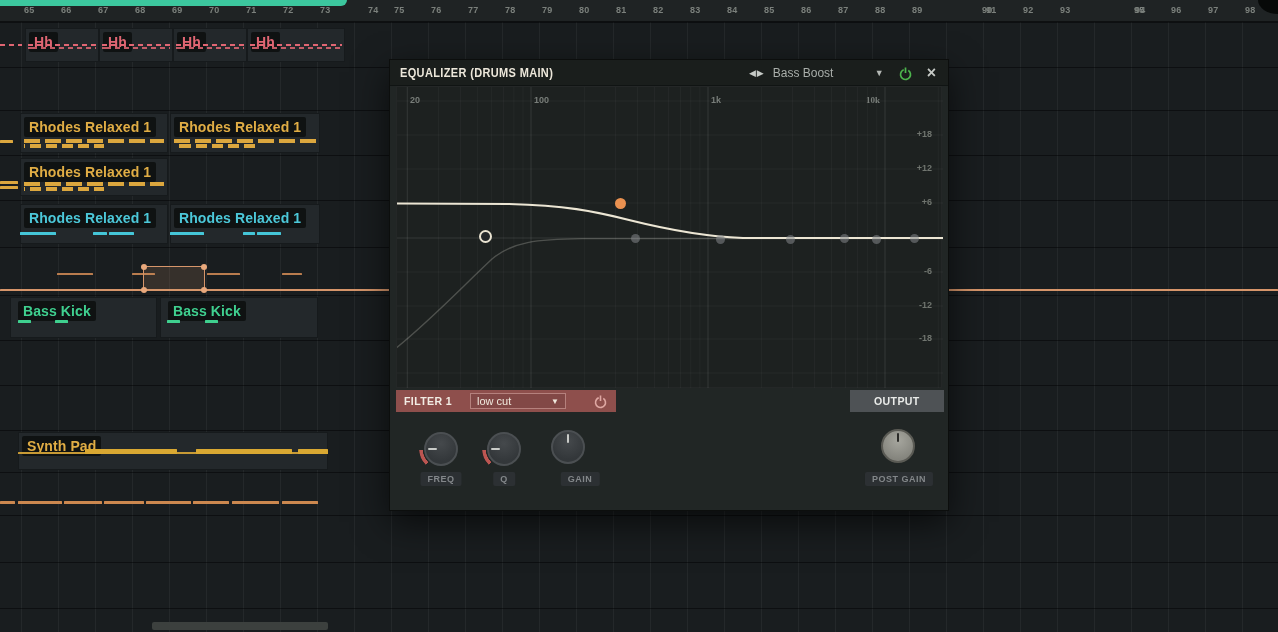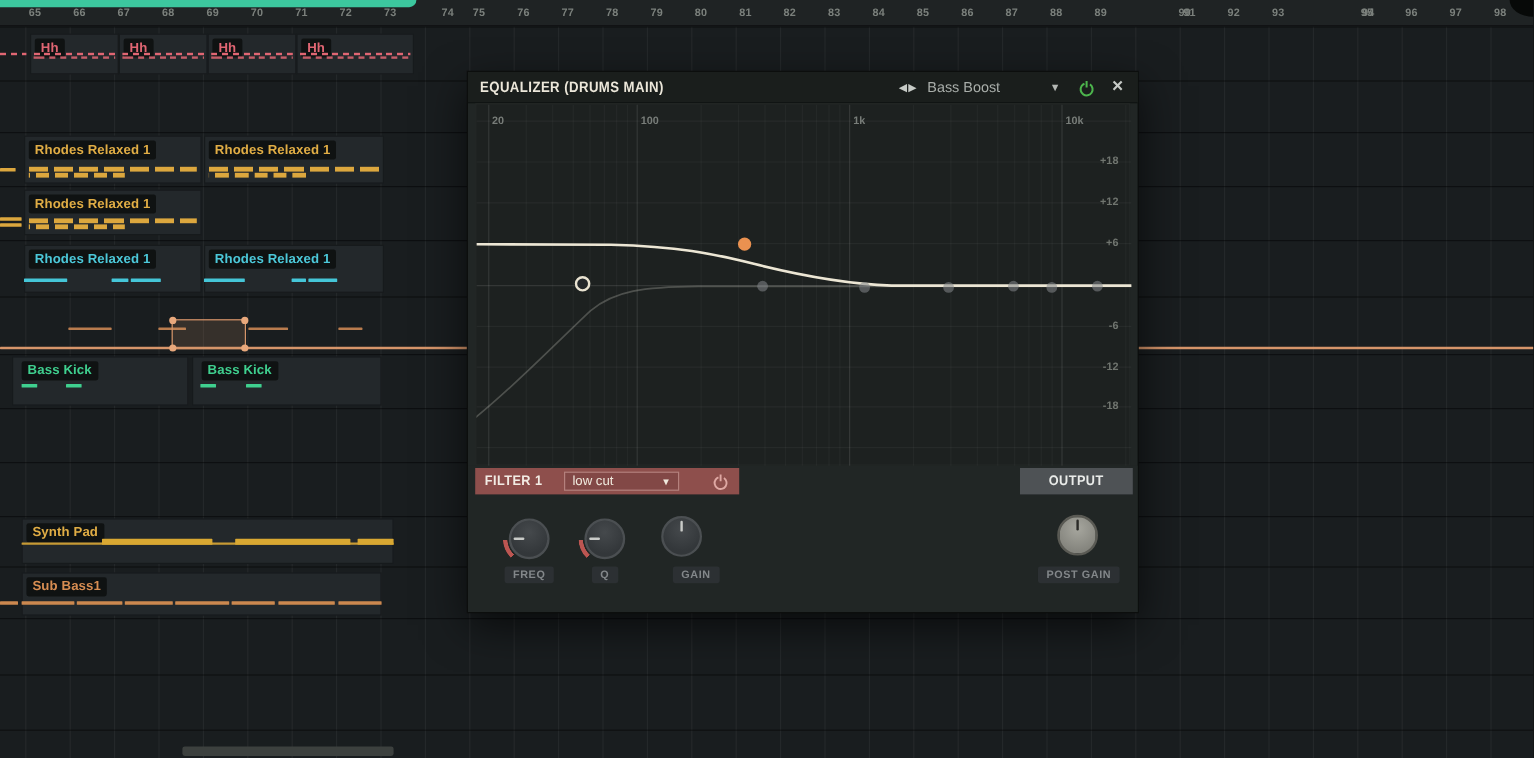--- a/index.html
+++ b/index.html
@@ -11,21 +11,21 @@
   .vline{position:absolute;top:22px;bottom:0;width:1px;background:rgba(255,255,255,0.05);}
   .hsep{position:absolute;left:0;right:0;height:1px;background:rgba(0,0,0,0.45);}
   #ruler{position:absolute;left:0;top:0;right:0;height:22px;background:#1f2324;border-bottom:1px solid #0e1011;}
   .bar-num{position:absolute;top:5px;font-size:9px;font-weight:bold;color:#7b807c;letter-spacing:0.2px;}
   #loop-strip{position:absolute;left:0;top:0;width:347px;height:6px;background:#3cc79e;border-bottom-right-radius:7px;}
   #corner-tr{position:absolute;right:0;top:0;width:20px;height:14px;background:#070908;border-bottom-left-radius:100%;}
 
   
   .clip{position:absolute;background:#23282b;border:1px solid rgba(0,0,0,0.35);}
   .clip-label{position:absolute;left:3px;top:3px;background:rgba(10,12,12,0.8);color:#e0ad45;
-    font-size:11px;font-weight:bold;padding:2px 5px;border-radius:2px;white-space:nowrap;letter-spacing:0.1px;}
+    font-size:14px;font-weight:bold;padding:2px 5px;border-radius:2px;white-space:nowrap;letter-spacing:0.1px;}
   .lbl-red{color:#e06673;} .lbl-cyan{color:#4cc8d9;} .lbl-green{color:#3fd08f;} .lbl-orange{color:#d78d52;}
 
   .hh-dash{position:absolute;left:2px;right:2px;top:15px;height:2px;
     background:repeating-linear-gradient(90deg,#e06673 0 5px,transparent 5px 9px);}
   .hh-dash.b{top:18px;background-position:4px 0;opacity:.85;}
   .hh-frag{position:absolute;left:0;top:44px;width:22px;height:2px;
     background:repeating-linear-gradient(90deg,#e06673 0 5px,transparent 5px 9px);}
 
   .nl{position:absolute;left:3px;right:3px;height:4px;}
   .nl.n1{bottom:9px;background:repeating-linear-gradient(90deg,#dca73e 0 16px,transparent 16px 21px);}
@@ -204,23 +204,20 @@
     <div class="clip" style="left:10px;top:297px;width:147px;height:41px;">
       <span class="clip-label lbl-green" style="left:7px;">Bass Kick</span>
     </div>
     <div class="clip" style="left:160px;top:297px;width:158px;height:41px;">
       <span class="clip-label lbl-green" style="left:7px;">Bass Kick</span>
     </div>
 
     <div class="clip" style="left:18px;top:432px;width:310px;height:38px;">
       <span class="clip-label">Synth Pad</span>
     </div>
-    <div class="clip" style="left:18px;top:477px;width:300px;height:36px;">
-      <span class="clip-label lbl-orange">Sub Bass1</span>
-    </div>
 
     <div id="segments">
         <div class="seg" style="left: 0px; top: 140px; width: 13px; height: 3px; background: rgb(220, 167, 62);"></div>
         <div class="seg" style="left: 0px; top: 181px; width: 18px; height: 3px; background: rgb(220, 167, 62);"></div>
         <div class="seg" style="left: 0px; top: 186px; width: 18px; height: 3px; background: rgb(220, 167, 62);"></div>
         <div class="seg" style="left: 20px; top: 232px; width: 36px; height: 3px; background: rgb(69, 198, 216);"></div>
         <div class="seg" style="left: 93px; top: 232px; width: 14px; height: 3px; background: rgb(69, 198, 216);"></div>
         <div class="seg" style="left: 109px; top: 232px; width: 25px; height: 3px; background: rgb(69, 198, 216);"></div>
         <div class="seg" style="left: 170px; top: 232px; width: 34px; height: 3px; background: rgb(69, 198, 216);"></div>
         <div class="seg" style="left: 243px; top: 232px; width: 12px; height: 3px; background: rgb(69, 198, 216);"></div>
@@ -353,21 +350,21 @@
             <line x1="0" y1="286" x2="546" y2="286" stroke="rgba(255,255,255,0.045)" stroke-width="1"></line>
             <line x1="0" y1="151" x2="546" y2="151" stroke="rgba(255,255,255,0.10)" stroke-width="1"></line>
           </g>
         <path d="M-2,262 C35,232 65,200 95,172 C115,155 140,152 185,151.6 L546,151.6" fill="none" stroke="rgba(205,205,195,0.28)" stroke-width="1.4"></path>
         <path d="M0,116.5 L112,117 C168,118.5 196,124 232,133 C268,142 306,149.5 346,151 L546,151" fill="none" stroke="#ece6d4" stroke-width="2.2"></path>
       </svg>
       <div id="freq-labels">
           <span class="flabel" style="left: 13px;">20</span>
           <span class="flabel" style="left: 137px;">100</span>
           <span class="flabel" style="left: 314px;">1k</span>
-          <span class="flabel" style="left: 491px;">10k</span>
+          <span class="flabel" style="left: 469px; font-family: Liberation Serif, serif;">10k</span>
         </div>
       <div id="db-labels">
           <span class="dblabel" style="top: 42px;">+18</span>
           <span class="dblabel" style="top: 76px;">+12</span>
           <span class="dblabel" style="top: 110px;">+6</span>
           <span class="dblabel" style="top: 179px;">-6</span>
           <span class="dblabel" style="top: 213px;">-12</span>
           <span class="dblabel" style="top: 246px;">-18</span>
         </div>
       <div id="nodes">

